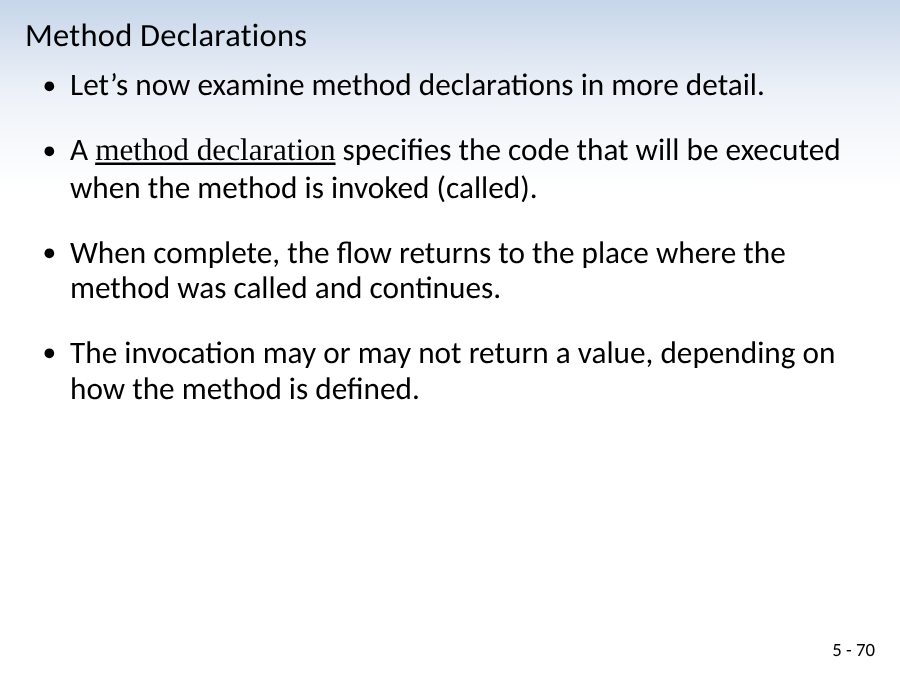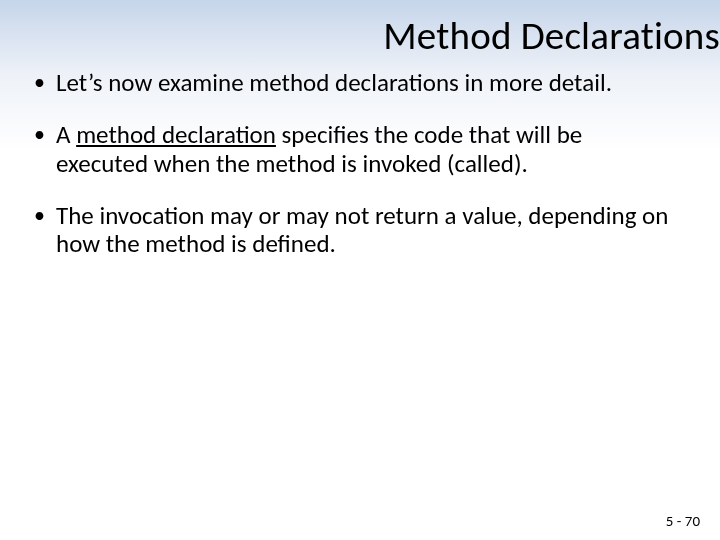--- a/index.html
+++ b/index.html
@@ -4,26 +4,27 @@
 <style>
   * { margin: 0; padding: 0; box-sizing: border-box; }
   html, body { width: 720px; height: 540px; overflow: hidden; }
   body {
     font-family: Calibri, "Segoe UI", Arial, sans-serif;
     background: linear-gradient(to bottom, #c6d5ea 0%, #eef2f8 14%, #ffffff 28%, #ffffff 100%);
     position: relative;
     color: #000;
   }
   .title {
-    text-align: right;
-    font-size: 39px;
+    text-align: left;
+    font-size: 26px;
     font-weight: 400;
     padding-top: 12px;
     padding-bottom: 8px;
     letter-spacing: 0.2px;
+    margin-left: 20px;
   }
   .content {
     padding: 2px 44px 0 28px;
   }
   ul { list-style: none; }
   li {
     position: relative;
     padding-left: 28px;
     font-size: 25px;
     line-height: 1.13;
@@ -31,35 +32,36 @@
     font-weight: 400;
   }
   li::before {
     content: "•";
     position: absolute;
     left: 6px;
     top: 0;
     font-size: 22px;
     line-height: 1.25;
   }
-  .underline { text-decoration: underline; }
+  .underline { text-decoration: underline; font-family: Liberation Serif, serif; }
   .pagenum {
     position: absolute;
     right: 20px;
     bottom: 10px;
     font-size: 15px;
     color: #000000;
   }
 </style>
 </head>
 <body>
 
 <div class="title">Method Declarations</div>
 
 <div class="content">
   <ul>
     <li>Let’s now examine method declarations in more detail.</li>
     <li><span>A </span><span class="underline">method declaration</span><span> specifies the code that will be executed when the method is invoked (called).</span></li>
+    <li>When complete, the flow returns to the place where the method was called and continues.</li>
     <li>The invocation may or may not return a value, depending on how the method is defined.</li>
   </ul>
 </div>
 
 <div class="pagenum">5 - 70</div>
 
 </body></html>

